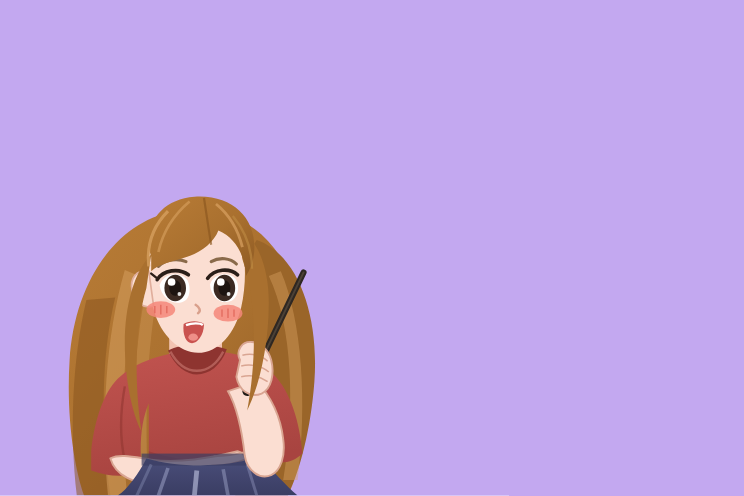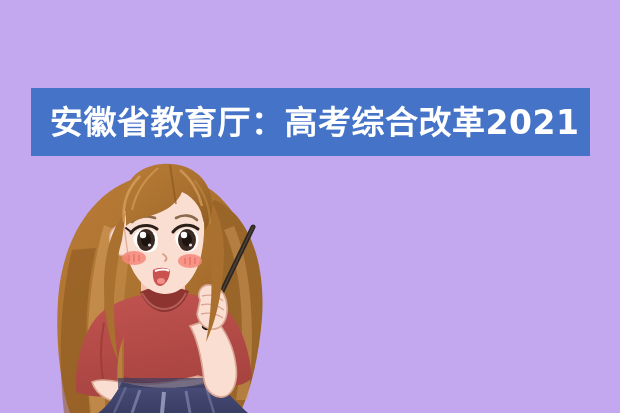--- a/index.html
+++ b/index.html
@@ -269,17 +269,14 @@
         <path d="M158 168 C 146 178, 136 192, 132 210" fill="none" stroke="#d8a161" stroke-width="2.2" opacity="0.6"></path>
         <path d="M180 170 C 190 178, 198 190, 202 206" fill="none" stroke="#d8a161" stroke-width="2.4" opacity="0.7"></path>
         <path d="M194 180 C 204 192, 210 208, 210 224" fill="none" stroke="#c08c45" stroke-width="2" opacity="0.6"></path>
 
         <path d="M170 165 C 172 178, 174 192, 176 204" fill="none" stroke="#8a561f" stroke-width="1.8" opacity="0.65"></path>
       </g>
 
     </g>
   </svg>
 
-  <div id="title-banner">
-    <span id="title-text">安徽省教育厅：高考综合改革2021</span>
-  </div>
 
 </div>
 
 </body></html>

